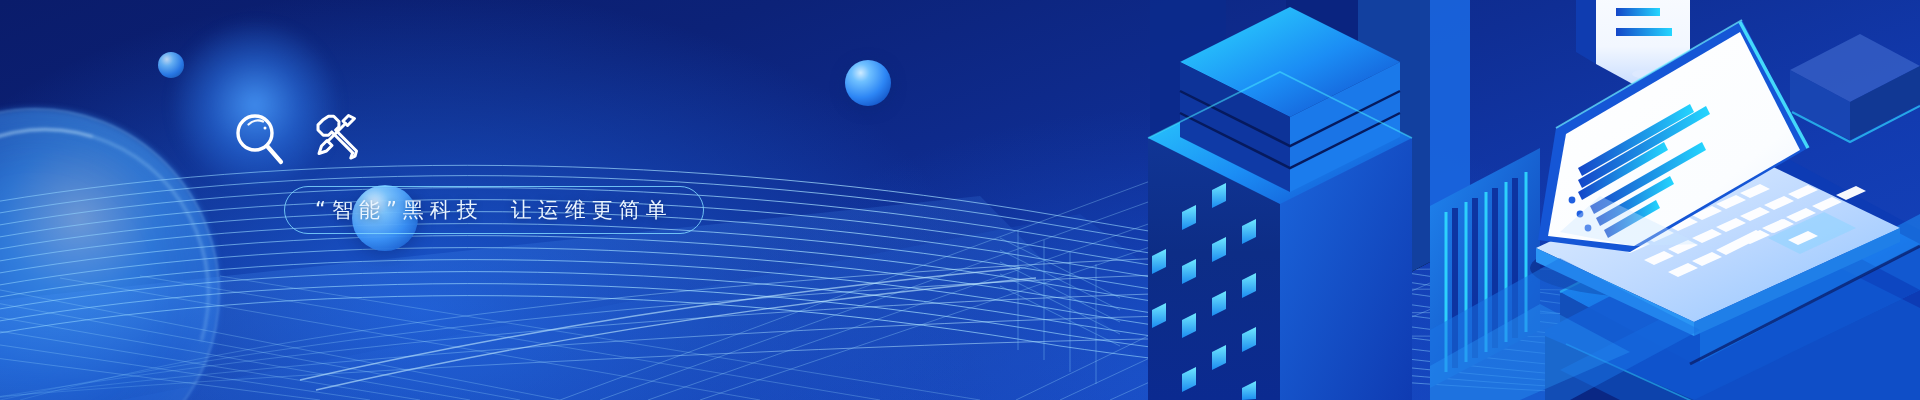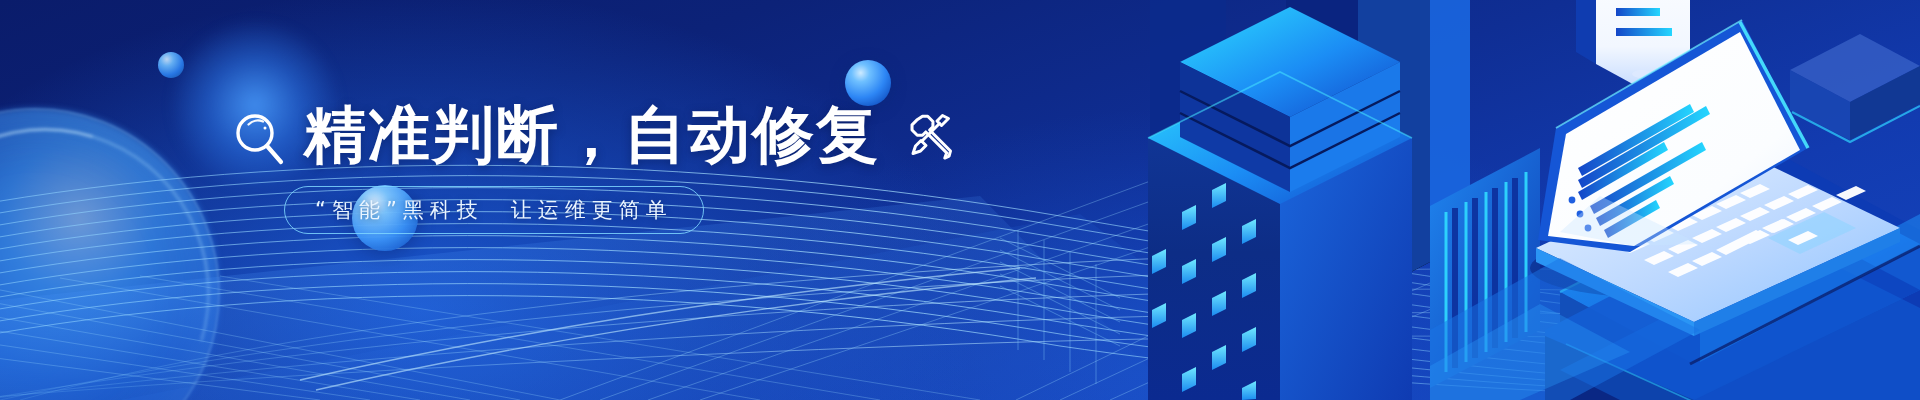--- a/index.html
+++ b/index.html
@@ -187,21 +187,20 @@
 
   <div class="headline">
 
     <svg class="search-icon" viewBox="0 0 54 60">
       <circle cx="23" cy="25" r="17" fill="none" stroke="#ffffff" stroke-width="3.4"></circle>
       <path d="M16.5 16.5 A 13 13 0 0 1 31 13.5" fill="none" stroke="#ffffff" stroke-width="2.2" stroke-linecap="round" opacity="0.95"></path>
       <circle cx="33" cy="20" r="1.5" fill="#ffffff"></circle>
       <path d="M35.5 38.5 L49 54" fill="none" stroke="#ffffff" stroke-width="4.2" stroke-linecap="round"></path>
     </svg>
 
-    <div class="title-text">精准判断，自动修复</div>
 
     <svg class="wrench-icon" viewBox="0 0 56 56">
       <g fill="none" stroke="#ffffff" stroke-width="3.2" stroke-linejoin="round" stroke-linecap="round">
 
         <path d="M14.5 8.5 L9.5 13.5 L9.5 19 L15 24.5 L20.5 24.5 L24 21
                  L40.5 37.5 L46 43 L44 48.5 L48.5 46.5 L50 41 L44.5 35.5 L28 19
                  L31.5 15.5 L31.5 10 L26 4.5 L20.5 4.5 Z" transform="translate(-1,3) scale(0.95) rotate(0 28 28)"></path>
       </g>
       <g fill="none" stroke="#ffffff" stroke-width="3.0" stroke-linejoin="round" stroke-linecap="round">
 

